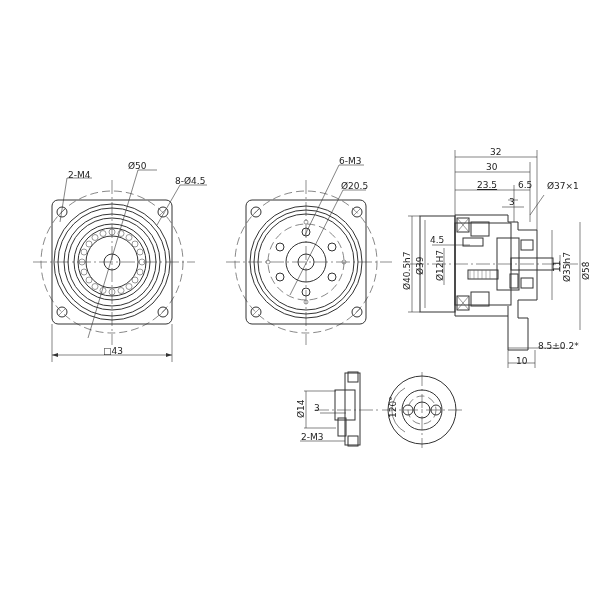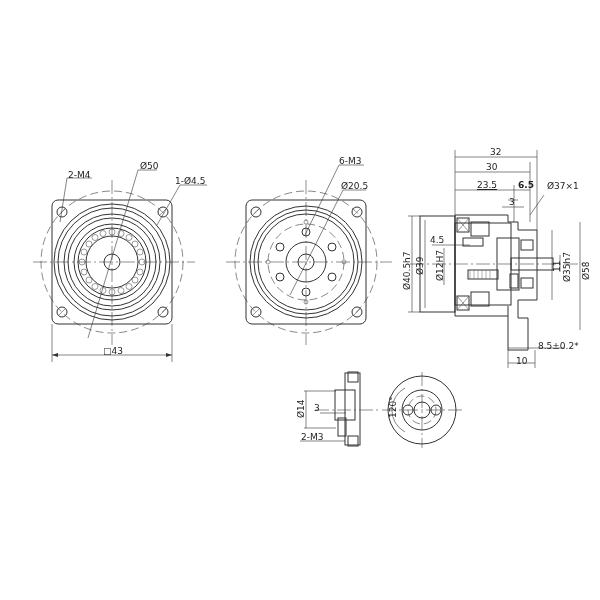--- a/index.html
+++ b/index.html
@@ -195,31 +195,31 @@
     <circle class="ln" cx="422" cy="410" r="20"></circle>
     <circle class="dash" cx="422" cy="410" r="14"></circle>
     <circle class="ln" cx="422" cy="410" r="8"></circle>
     <circle class="ln" cx="408" cy="410" r="5"></circle>
     <circle class="ln" cx="436" cy="410" r="5"></circle>
     <path class="dim" d="M 405 388 A 25 25 0 0 0 405 432"></path>
   </g>
 </svg>
 
 <div class="lbl" style="left:68px;top:171px;">2-M4</div>
-<div class="lbl" style="left:140px;top:162px;">Ø50</div>
-<div class="lbl" style="left:175px;top:177px;">1-Ø4.5</div>
+<div class="lbl" style="left:128px;top:162px;">Ø50</div>
+<div class="lbl" style="left:175px;top:177px;">8-Ø4.5</div>
 <div class="lbl" style="left:103px;top:347px;">□43</div>
 
 <div class="lbl" style="left:339px;top:157px;">6-M3</div>
 <div class="lbl" style="left:341px;top:182px;">Ø20.5</div>
 
 <div class="lbl" style="left:490px;top:148px;">32</div>
 <div class="lbl" style="left:486px;top:163px;">30</div>
 <div class="lbl" style="left:477px;top:181px;text-decoration:underline;">23.5</div>
-<div class="lbl" style="left:518px;top:181px;font-weight:bold;">6.5</div>
+<div class="lbl" style="left:518px;top:181px;">6.5</div>
 <div class="lbl" style="left:509px;top:198px;">3</div>
 <div class="lbl" style="left:547px;top:182px;">Ø37×1</div>
 <div class="lbl v" style="left:403px;top:290px;">Ø40.5h7</div>
 <div class="lbl v" style="left:416px;top:275px;">Ø39</div>
 <div class="lbl" style="left:430px;top:236px;">4.5</div>
 <div class="lbl v" style="left:436px;top:281px;">Ø12H7</div>
 <div class="lbl v" style="left:553px;top:272px;">11</div>
 <div class="lbl v" style="left:563px;top:282px;">Ø35h7</div>
 <div class="lbl v" style="left:582px;top:280px;">Ø58</div>
 <div class="lbl" style="left:538px;top:342px;">8.5±0.2*</div>

